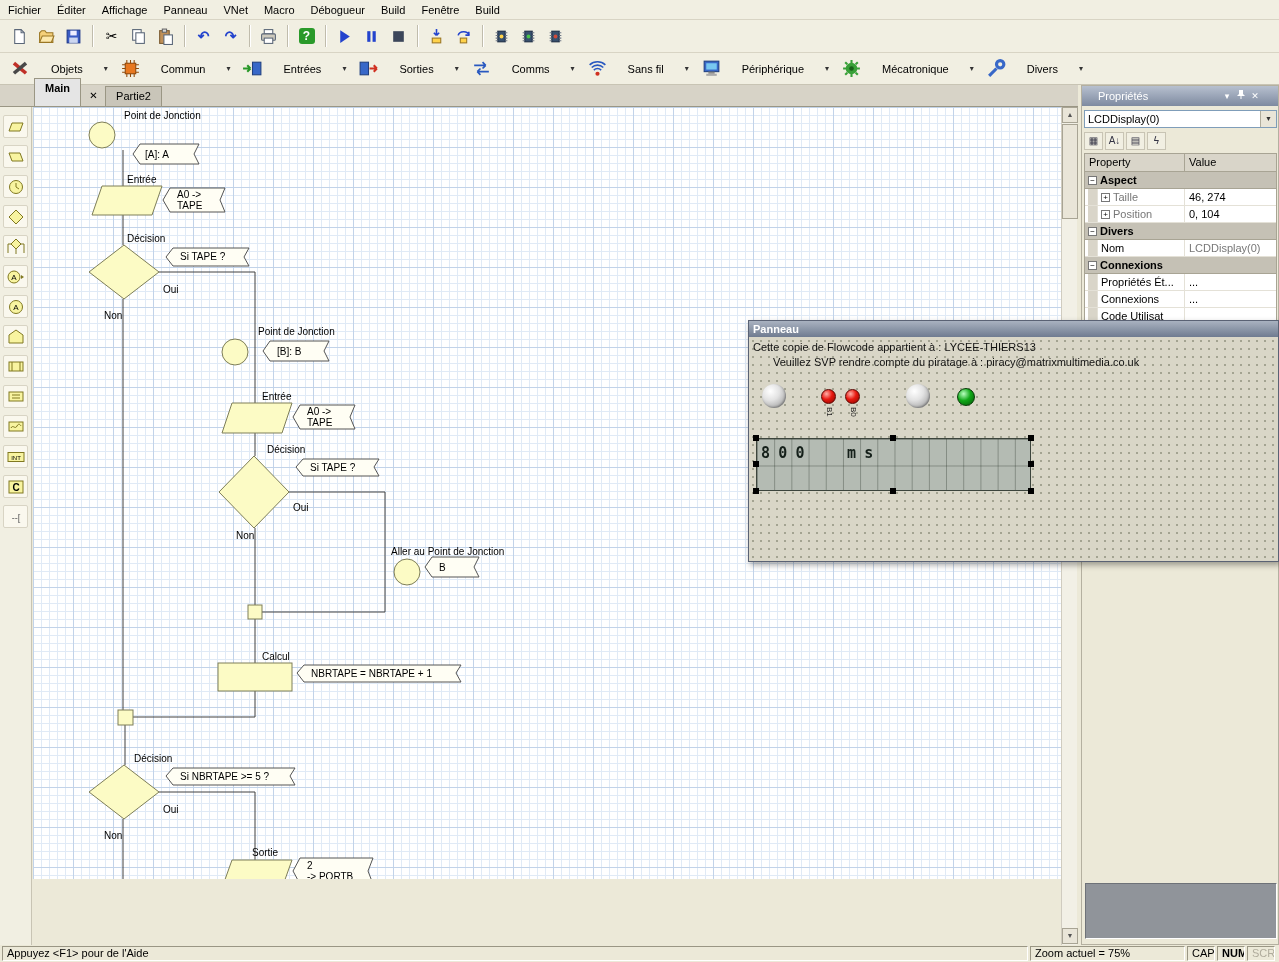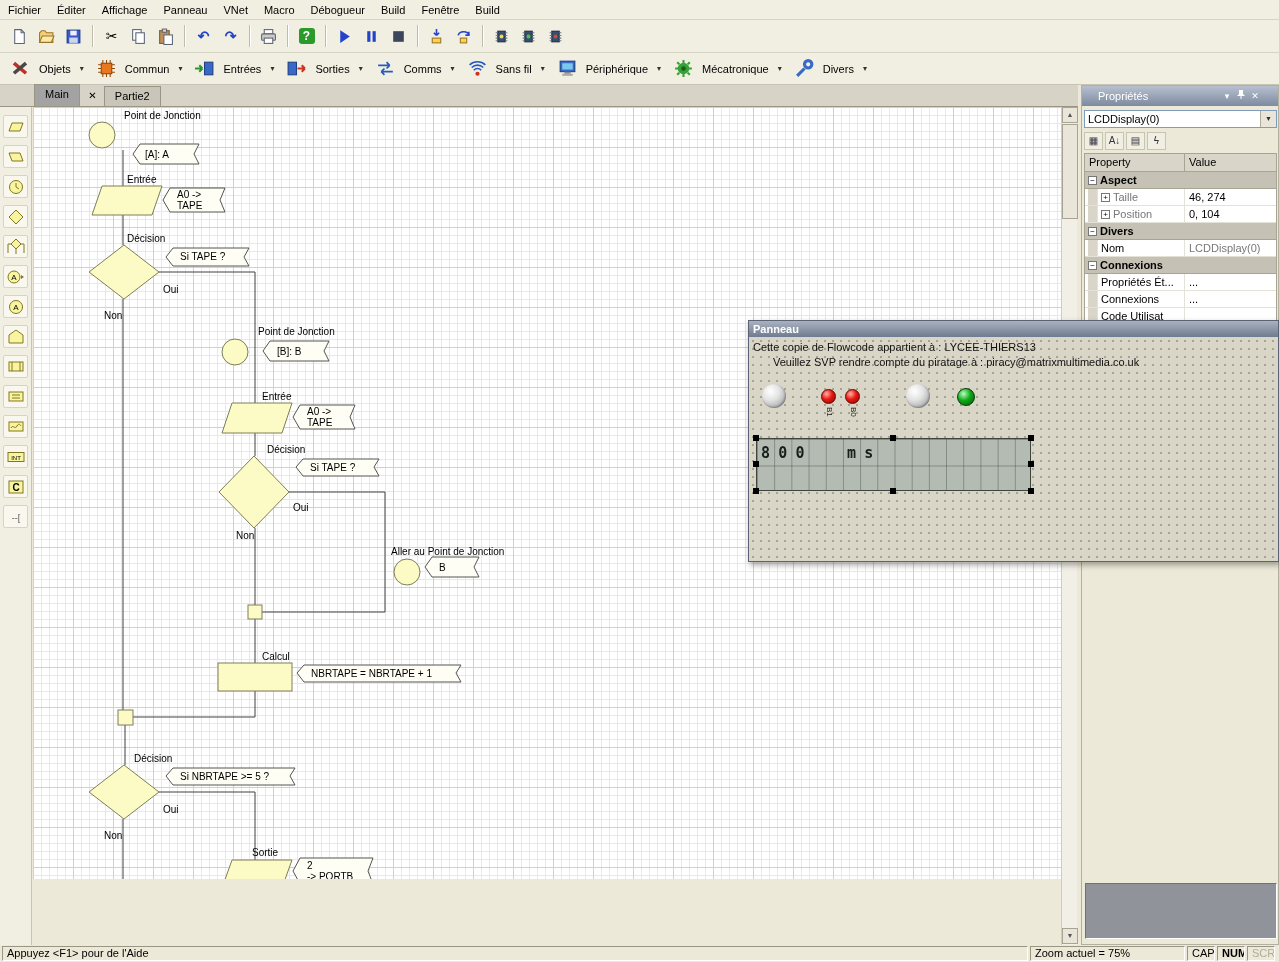--- a/index.html
+++ b/index.html
@@ -13,28 +13,28 @@
 
 .toolbar{position:absolute;left:0;right:0;display:flex;align-items:center;background:#f1efe2}
 .tb1{top:20px;height:33px;border-bottom:1px solid #d8d4c4;padding-left:6px}
 .tb2{top:53px;height:32px;border-bottom:1px solid #c8c4b4;padding-left:4px}
 .tbtn{width:27px;height:26px;display:flex;align-items:center;justify-content:center;border:1px solid transparent;border-radius:2px}
 .tbtn svg{width:17px;height:17px}
 .glyph{font-size:14px;line-height:1}
 .blue{color:#2343cd;font-weight:bold}
 .helpbox{width:16px;height:16px;background:#2a9a2a;border-radius:3px;color:#fff;font-weight:bold;font-size:12px;text-align:center;line-height:16px}
 .tsep{width:1px;height:22px;background:#c0bcac;margin:0 5px;box-shadow:1px 0 0 #fff}
-.citem{display:flex;align-items:center;gap:8px;padding:3px 6px;height:28px}
+.citem{display:flex;align-items:center;gap:20px;padding:3px 6px;height:28px}
 .citem svg{width:21px;height:21px}
 .dd{font-size:8px;color:#333;margin-left:1px}
 
 
 .tabbar{position:absolute;left:0;top:85px;width:1078px;height:22px;background:#d7d3c7;border-bottom:1px solid #9a9684;display:flex;align-items:flex-end;padding-left:34px}
 .tab{height:20px;padding:3px 10px 0;border:1px solid #9a9684;border-bottom:none;background:#c9c5b9;margin-right:1px}
-.tab.active{background:#a3a3a3;font-weight:normal;height:22px}
+.tab.active{background:#e5e5e5;font-weight:bold;height:28px}
 .tabclose{width:15px;height:15px;font-size:10px;text-align:center;line-height:15px;margin:0 4px 3px}
 
 
 .toolbox{position:absolute;left:0;top:107px;width:32px;height:838px;background:#f1efe2;border-right:1px solid #c8c4b4;display:flex;flex-direction:column;align-items:center;padding-top:8px;gap:7px}
 .tool{width:25px;height:23px;display:flex;align-items:center;justify-content:center;border:1px solid #d8d4c4;background:#faf8ee;border-radius:2px}
 .tool svg{width:20px;height:20px}
 
 
 .canvas{position:absolute;left:33px;top:107px;width:1028px;height:772px;background-color:#fff;
  background-image:linear-gradient(#c2d3e9 1px,transparent 1px),linear-gradient(90deg,#c2d3e9 1px,transparent 1px),

